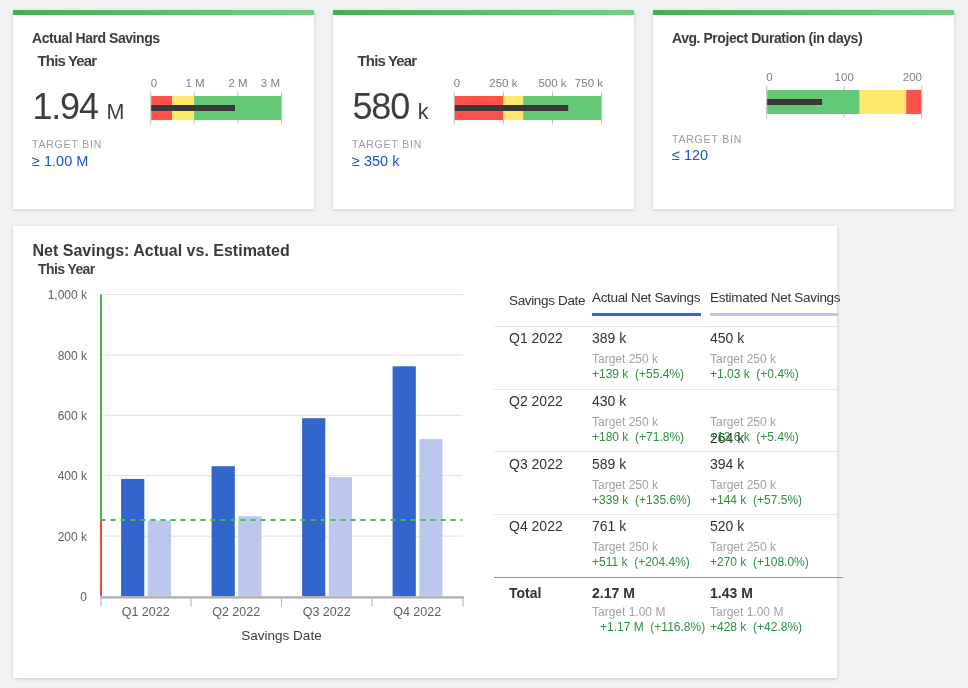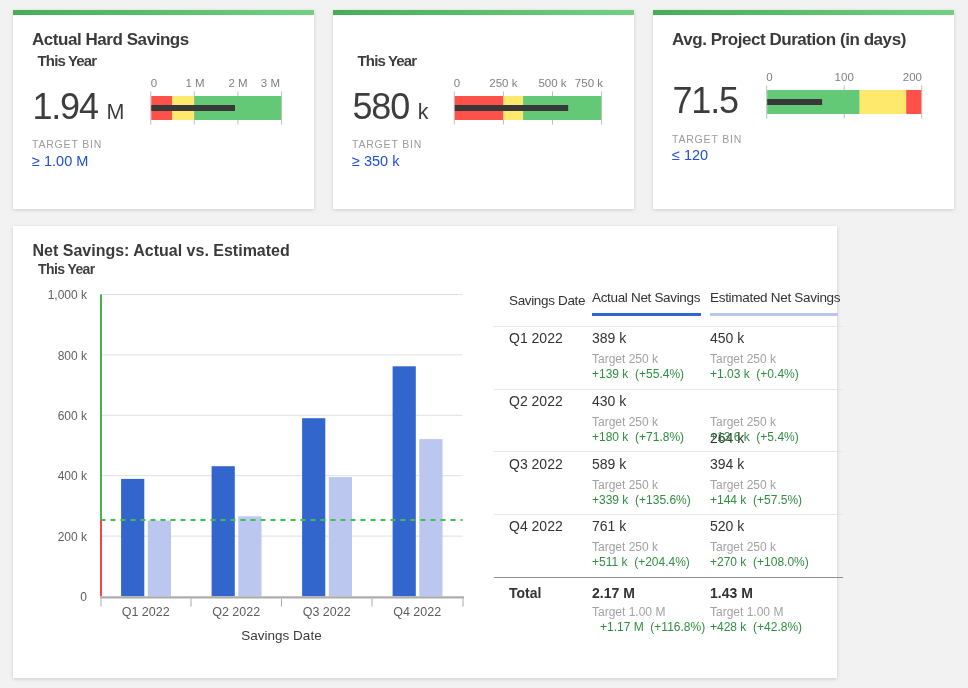--- a/index.html
+++ b/index.html
@@ -1,21 +1,21 @@
 <!DOCTYPE html>
 <html><head>
 <meta charset="utf-8">
 <style>
   html,body{margin:0;padding:0;}
   body{width:968px;height:688px;background:#f2f2f2;font-family:"Liberation Sans",sans-serif;overflow:hidden;}
   #page{position:relative;width:968px;height:688px;}
   .card{position:absolute;background:#fff;box-shadow:0 1px 4px rgba(0,0,0,0.16);}
   .strip{position:absolute;left:0;top:0;right:0;height:5px;background:linear-gradient(90deg,#45ad57,#70d184);}
   .abs{position:absolute;}
-  .ctitle{font-size:17px;font-weight:bold;color:#3b3b3b;letter-spacing:-0.45px;}
+  .ctitle{font-size:14px;font-weight:bold;color:#3b3b3b;letter-spacing:-0.45px;}
   .csub{font-size:15px;font-weight:bold;color:#3f3f3f;letter-spacing:-0.85px;}
   .bigval{color:#3d3d3d;}
   .tbin{font-size:10.5px;color:#9b9b9b;letter-spacing:0.8px;}
   .tbinval{font-size:14.5px;color:#1d4ed8;}
   .sep{position:absolute;left:494px;width:349px;height:1px;background:#e6e6e6;}
   .tdate{font-size:14px;color:#333;}
   .tval{font-size:14px;color:#333;}
   .ttarget{font-size:12px;color:#a2a2a2;}
   .tdelta{font-size:12px;color:#2f8e41;}
 </style>
@@ -74,21 +74,20 @@
       <text x="12" y="17" text-anchor="middle">0</text>
       <text x="58.4" y="17" text-anchor="middle">250 k</text>
       <text x="107.5" y="17" text-anchor="middle">500 k</text>
       <text x="158" y="17" text-anchor="end">750 k</text>
     </g>
   </svg>
 
   <div class="card" style="left:653px;top:10px;width:301px;height:199px;text-decoration:underline;">
     <div class="strip"></div>
     <div class="abs ctitle" style="left:19px;top:19.5px;">Avg. Project Duration (in days)</div>
-    <div class="abs bigval" style="left:19.5px;top:70px;font-size:36px;letter-spacing:-1.2px;">71.5</div>
     <div class="abs tbin" style="left:19px;top:122.5px;">TARGET BIN</div>
     <div class="abs tbinval" style="left:19px;top:137px;">≤ 120</div>
   </div>
   <svg class="abs" style="left:758px;top:64px;" width="172" height="62" viewBox="0 0 172 62">
 
     <g stroke="#bdbdbd" stroke-width="1">
       <line x1="8.7" y1="21.5" x2="8.7" y2="54.5"></line>
       <line x1="86.2" y1="21.5" x2="86.2" y2="54.5"></line>
       <line x1="163.7" y1="21.5" x2="163.7" y2="54.5"></line>
     </g>

